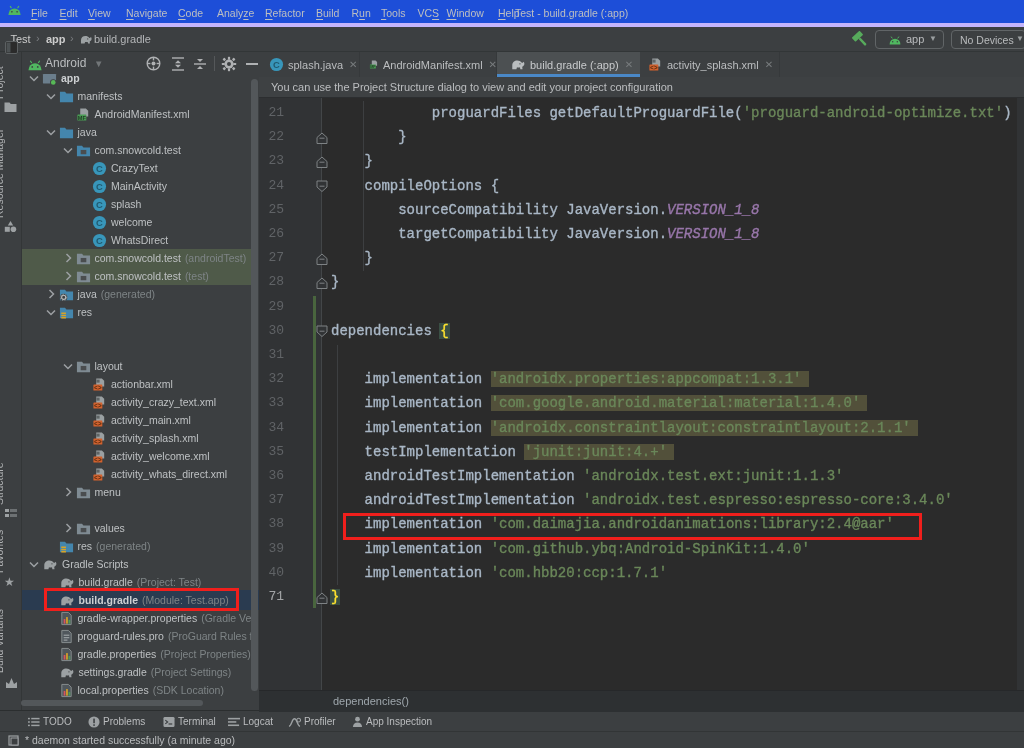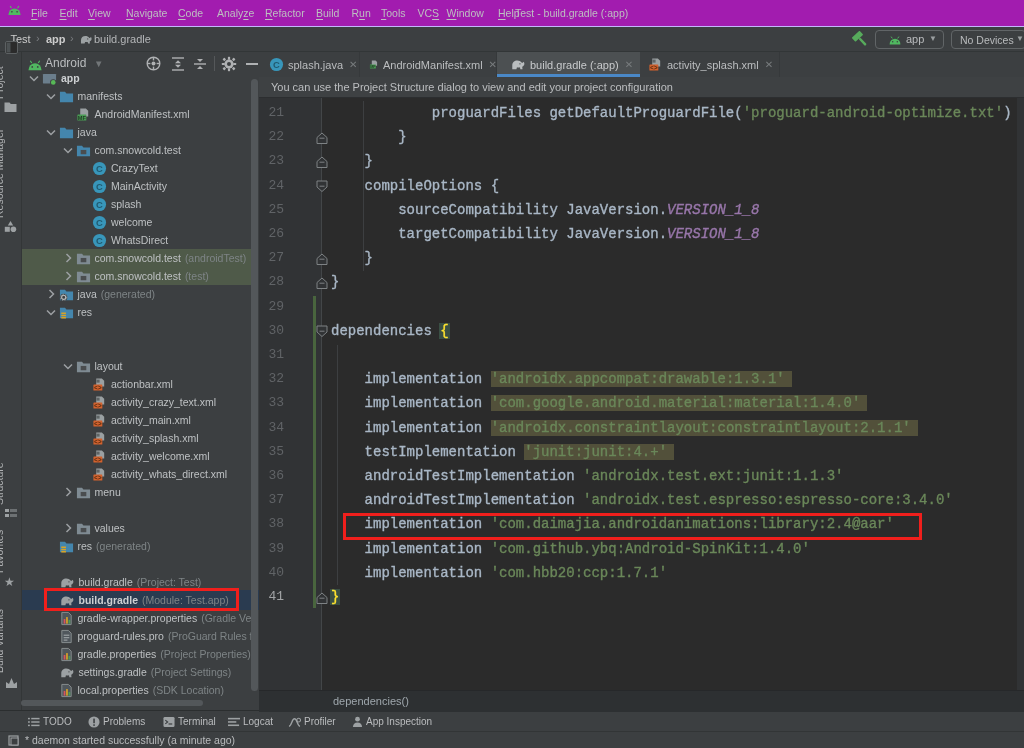--- a/index.html
+++ b/index.html
@@ -1,21 +1,21 @@
 <!DOCTYPE html>
 <html><head><meta charset="utf-8">
 <style>
 *{margin:0;padding:0;box-sizing:border-box}
 html,body{width:1024px;height:748px;overflow:hidden;background:#2b2b2b;
   font-family:"Liberation Sans",sans-serif;}
 .abs{position:absolute}
 #app{position:relative;width:1024px;height:748px}
 
-#menubar{position:absolute;left:0;top:0;width:1024px;height:27px;background:#a21caf;
-  border-bottom:1px solid #c4b5fd;color:#bdbfc1;font-size:10.5px}
+#menubar{position:absolute;left:0;top:0;width:1024px;height:27px;background:#1d4ed8;
+  border-bottom:4px solid #c4b5fd;color:#bdbfc1;font-size:10.5px}
 #menubar .mi{position:absolute;top:7px}
 #menubar u{text-decoration:underline;text-underline-offset:1.5px}
 #navbar{position:absolute;left:0;top:27px;width:1024px;height:25px;background:#3c3f41;
   border-bottom:1px solid #323637;color:#b9bbbd;font-size:11px}
 
 #stripe{position:absolute;left:0;top:52px;width:22px;height:658px;background:#3c3f41;border-right:1px solid #333637}
 .vlab{position:absolute;transform-origin:0 100%;transform:rotate(-90deg);font-size:10.5px;color:#b0b2b4;white-space:nowrap}
 
 #tree{position:absolute;left:22px;top:52px;width:237px;height:658px;background:#3c3f41;overflow:hidden}
 .row{position:absolute;height:18px;display:flex;align-items:center;font-size:10.5px;color:#bec1c3;white-space:nowrap;overflow:hidden}
@@ -397,20 +397,30 @@
 <div class="row" style="top:537px;left:58.5px;width:192.5px">
       <svg class="ic" width="15" height="15" viewBox="0 0 16 16">
         <path d="M1 3h5.4l1.5 1.9H15v9.1H1z" fill="#4486ad"></path>
         <rect x="2.4" y="8" width="5" height="1.6" fill="#d8a326"></rect>
         <rect x="2.4" y="10.4" width="5" height="1.6" fill="#d8a326"></rect>
         <rect x="2.4" y="12.8" width="5" height="1.6" fill="#d8a326"></rect>
       </svg>
       <span>res</span>
       <span class="sfx">(generated)</span>
     </div>
+<div class="row" style="top:555px;left:26px;width:225px">
+      <svg class="cv" width="16" height="16" viewBox="0 0 16 16">
+        <path d="M4 6.5l4 4 4-4" stroke="#9da0a3" stroke-width="1.5" fill="none"></path>
+      </svg>
+      <svg class="ic" width="16" height="15" viewBox="0 0 17 16">
+        <path d="M2.4 13V8.8C2.4 5.5 4.8 3.6 7.7 3.6c2 0 3.7.8 4.6 2.2.3.5.9.6 1.3.2l.9-.9c.5.6.8 1.4.8 2.2 0 1.5-1 2.6-2.3 3l.3 2.7h-2.3l-.4-2.1c-1 .3-2.2.3-3.2 0L6.8 13z" fill="#9ca1a3"></path>
+        <circle cx="10.6" cy="7.3" r="0.7" fill="#3c3f41"></circle>
+      </svg>
+      <span>Gradle Scripts</span>
+    </div>
 <div class="row" style="top:573px;left:58.5px;width:192.5px">
       <svg class="ic" width="16" height="15" viewBox="0 0 17 16">
         <path d="M2.4 13V8.8C2.4 5.5 4.8 3.6 7.7 3.6c2 0 3.7.8 4.6 2.2.3.5.9.6 1.3.2l.9-.9c.5.6.8 1.4.8 2.2 0 1.5-1 2.6-2.3 3l.3 2.7h-2.3l-.4-2.1c-1 .3-2.2.3-3.2 0L6.8 13z" fill="#9ca1a3"></path>
         <circle cx="10.6" cy="7.3" r="0.7" fill="#3c3f41"></circle>
       </svg>
       <span>build.gradle</span>
       <span class="sfx">(Project: Test)</span>
     </div>
 <div class="row" style="top:591px;left:58.5px;width:192.5px">
       <svg class="ic" width="16" height="15" viewBox="0 0 17 16">
@@ -525,21 +535,21 @@
       <div style="">31</div>
       <div style="">32</div>
       <div style="">33</div>
       <div style="">34</div>
       <div style="">35</div>
       <div style="">36</div>
       <div style="">37</div>
       <div style="">38</div>
       <div style="">39</div>
       <div style="">40</div>
-      <div style="color:#a1a3a5">41</div>
+      <div style="color:#a1a3a5">71</div>
     </div>
 <div class="abs" style="left:1017px;top:98px;width:7px;height:592px;background:#313335"></div>
 <div class="abs" style="left:313px;top:296px;width:2.5px;height:312px;background:#49653e"></div>
 <div class="fold" style="left:316px;top:130.8px"><svg width="12" height="13" viewBox="0 0 12 13">
         <path d="M1 5.5 L6 1 L11 5.5 V11.5 H1 z" fill="#313335" stroke="#7e8284" stroke-width="1"></path>
         <line x1="3.5" y1="6.2" x2="8.5" y2="6.2" stroke="#7e8284" stroke-width="1"></line>
       </svg></div>
 <div class="fold" style="left:316px;top:155.0px"><svg width="12" height="13" viewBox="0 0 12 13">
         <path d="M1 5.5 L6 1 L11 5.5 V11.5 H1 z" fill="#313335" stroke="#7e8284" stroke-width="1"></path>
         <line x1="3.5" y1="6.2" x2="8.5" y2="6.2" stroke="#7e8284" stroke-width="1"></line>
@@ -570,21 +580,21 @@
         }
     }
     compileOptions {
         sourceCompatibility JavaVersion.<span class="ver">VERSION_1_8</span>
         targetCompatibility JavaVersion.<span class="ver">VERSION_1_8</span>
     }
 }
 
 dependencies <span class="bh">{</span>
 
-    implementation <span class="s hl">'androidx.appcompat:drawable:1.3.1'</span>
+    implementation <span class="s hl">'androidx.properties:appcompat:1.3.1'</span>
     implementation <span class="s hl">'com.google.android.material:material:1.4.0'</span>
     implementation <span class="s hl">'androidx.constraintlayout:constraintlayout:2.1.1'</span>
     testImplementation <span class="s hl">'junit:junit:4.+'</span>
     androidTestImplementation <span class="s">'androidx.test.ext:junit:1.1.3'</span>
     androidTestImplementation <span class="s">'androidx.test.espresso:espresso-core:3.4.0'</span>
     implementation <span class="s">'com.daimajia.androidanimations:library:2.4@aar'</span>
     implementation <span class="s">'com.github.ybq:Android-SpinKit:1.4.0'</span>
     implementation <span class="s">'com.hbb20:ccp:1.7.1'</span>
 <span class="bh">}</span></div>
 <div class="abs" style="left:343px;top:513px;width:579px;height:27px;border:3px solid #f01f1c"></div>

